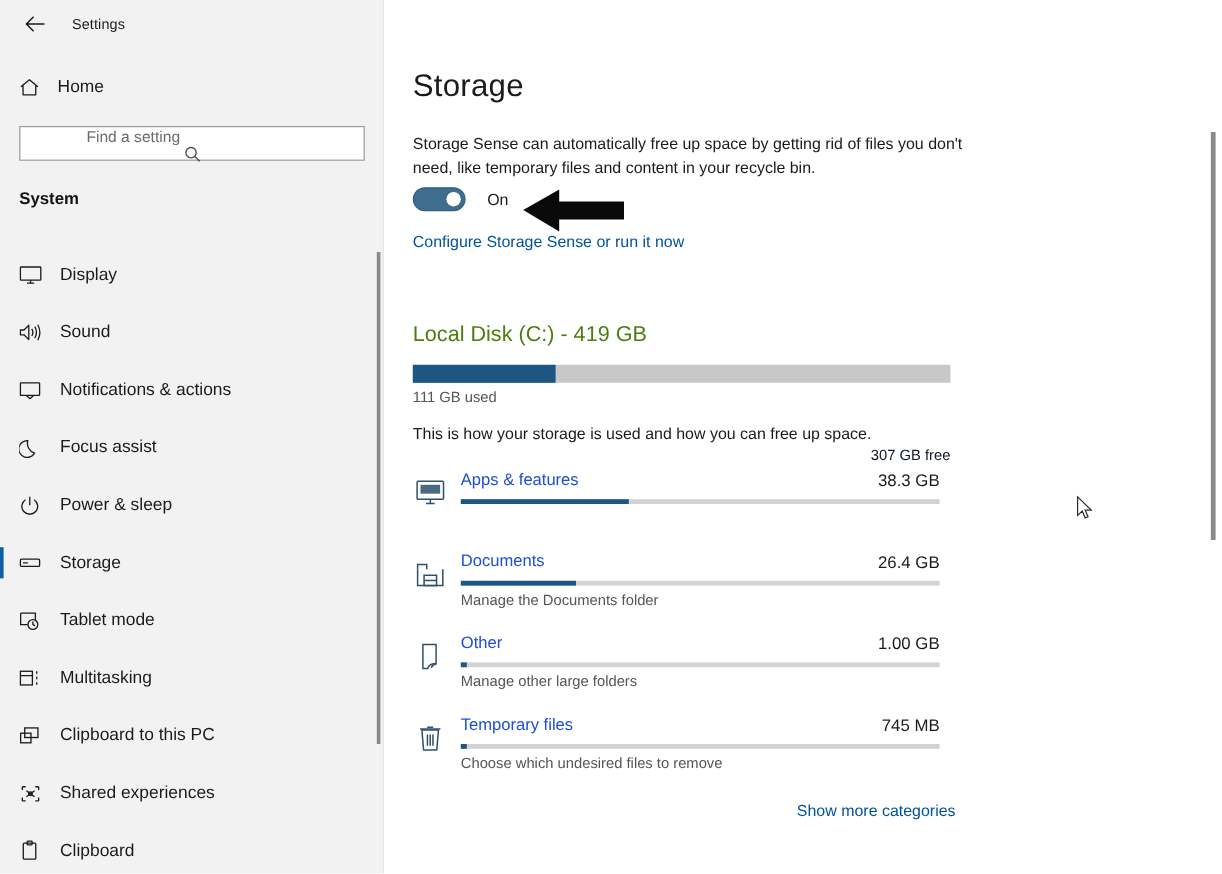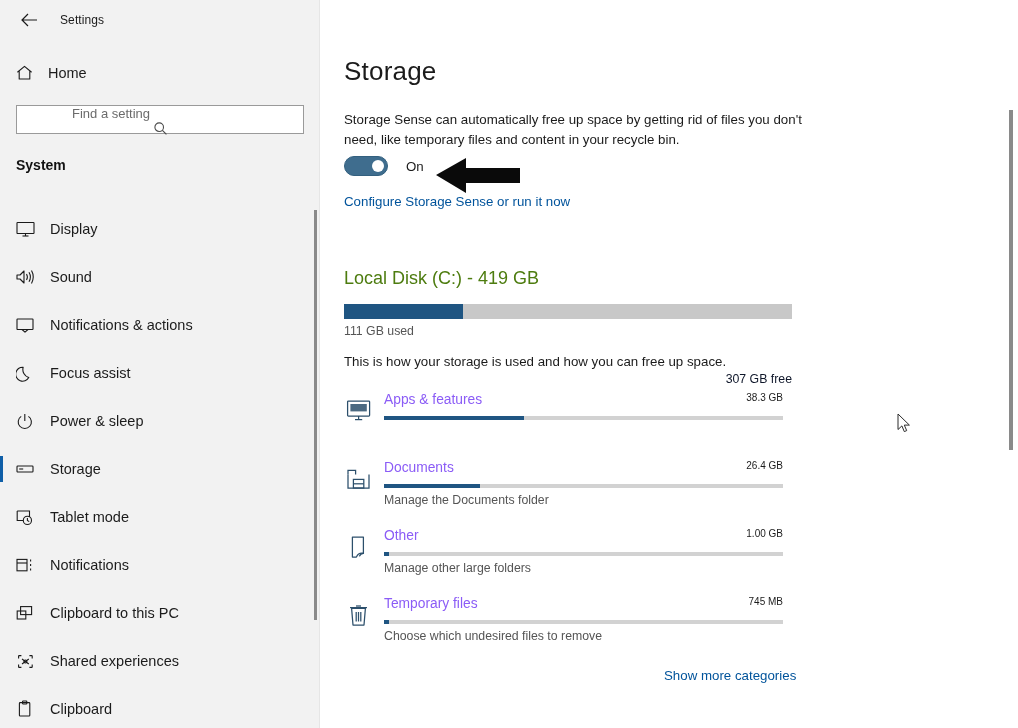--- a/index.html
+++ b/index.html
@@ -290,28 +290,28 @@
   .cat-icon {
     position: absolute;
     left: 24px; top: 10px;
     width: 30px; height: 30px;
     display: flex; align-items: center; justify-content: center;
   }
   .cat-name {
     position: absolute;
     left: 64px; top: 6px;
     font-size: 13.8px;
-    color: #8b5cf6;
+    color: #1d4ed8;
   }
   .cat-size {
     position: absolute;
     left: 64px; top: 6px;
     width: 399px;
     text-align: right;
-    font-size: 10px;
+    font-size: 14px;
     color: #1b1b1b;
   }
   .cat-bar {
     position: absolute;
     left: 64px; top: 30px;
     width: 399px; height: 4px;
     background: #d2d2d2;
   }
   .cat-bar-fill {
     height: 4px;
@@ -460,21 +460,21 @@
         <div class="nav-item">
           <span class="nav-icon">
             <svg width="19" height="17" viewBox="0 0 19 17">
               <rect x="1" y="2.4" width="10" height="11.4" stroke="#1b1b1b" fill="none" stroke-width="1.1"></rect>
               <path d="M1 6 L11 6" stroke="#1b1b1b" fill="none" stroke-width="1.1"></path>
               <path d="M14.6 2.4 L14.6 4.4" stroke="#1b1b1b" fill="none" stroke-width="1.1"></path>
               <path d="M14.6 7 L14.6 9" stroke="#1b1b1b" fill="none" stroke-width="1.1"></path>
               <path d="M14.6 11.6 L14.6 13.6" stroke="#1b1b1b" fill="none" stroke-width="1.1"></path>
             </svg>
           </span>
-          <span class="nav-label">Notifications</span>
+          <span class="nav-label">Multitasking</span>
         </div>
         <div class="nav-item">
           <span class="nav-icon">
             <svg width="19" height="17" viewBox="0 0 19 17">
               <rect x="4.6" y="1.6" width="11" height="8" stroke="#1b1b1b" fill="none" stroke-width="1.1"></rect>
               <rect x="1.2" y="6" width="8.6" height="8" stroke="#1b1b1b" fill="none" stroke-width="1.1"></rect>
             </svg>
           </span>
           <span class="nav-label">Clipboard to this PC</span>
         </div>

